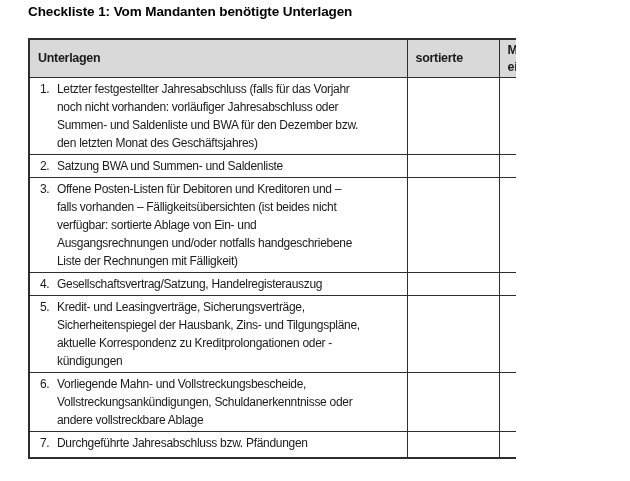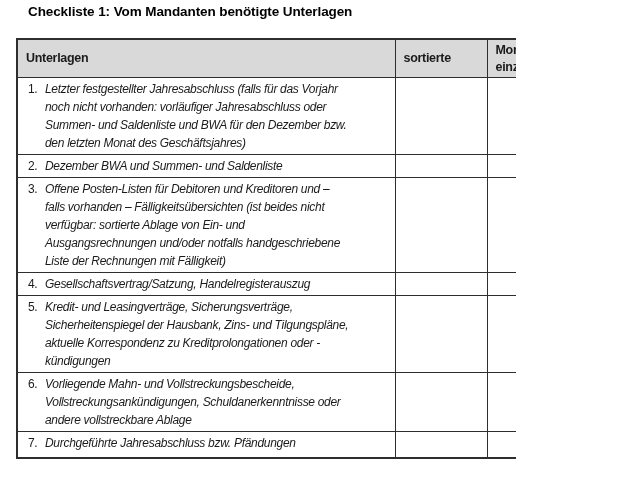--- a/index.html
+++ b/index.html
@@ -17,21 +17,21 @@
     position: absolute;
     left: 28px;
     top: 4px;
     font-size: 13.5px;
     font-weight: 700;
     letter-spacing: -0.1px;
     color: #000000;
   }
   table.checklist {
     position: absolute;
-    left: 16px;
+    left: 28px;
     top: 38px;
     border-collapse: collapse;
     table-layout: fixed;
     width: 569px;
     border: 2px solid #2e2e2e;
     font-size: 12px;
     letter-spacing: -0.3px;
     line-height: 18px;
   }
   table.checklist th, table.checklist td {
@@ -48,21 +48,21 @@
     line-height: 16.5px;
   }
   tbody td {
     vertical-align: top;
     background: #ffffff;
   }
   td.col-item { padding: 2px 4px 2px 10px; }
   td.col-check { padding: 2px 4px; }
   .item { display: flex; align-items: flex-start; }
   .item .num { flex: 0 0 17px; white-space: nowrap; }
-  .item .txt { flex: 1; white-space: pre-line; font-style: italic; }
+  .item .txt { flex: 1; white-space: pre-line; }
   
   tr.r-single td { height: 22px; }
   tr.r-last td { height: 26px; }
 </style>
 </head>
 <body>
 
 <div class="page">
 
   <div class="doc-title">Checkliste 1: Vom Mandanten benötigte Unterlagen</div>
@@ -91,21 +91,21 @@
 den letzten Monat des Geschäftsjahres)</span>
           </div>
         </td>
         <td class="col-check"></td>
         <td class="col-check"></td>
       </tr>
       <tr class="r-single">
         <td class="col-item">
           <div class="item">
             <span class="num">2.</span>
-            <span class="txt">Dezember BWA und Summen- und Saldenliste</span>
+            <span class="txt">Satzung BWA und Summen- und Saldenliste</span>
           </div>
         </td>
         <td class="col-check"></td>
         <td class="col-check"></td>
       </tr>
       <tr>
         <td class="col-item">
           <div class="item">
             <span class="num">3.</span>
             <span class="txt">Offene Posten-Listen für Debitoren und Kreditoren und –

